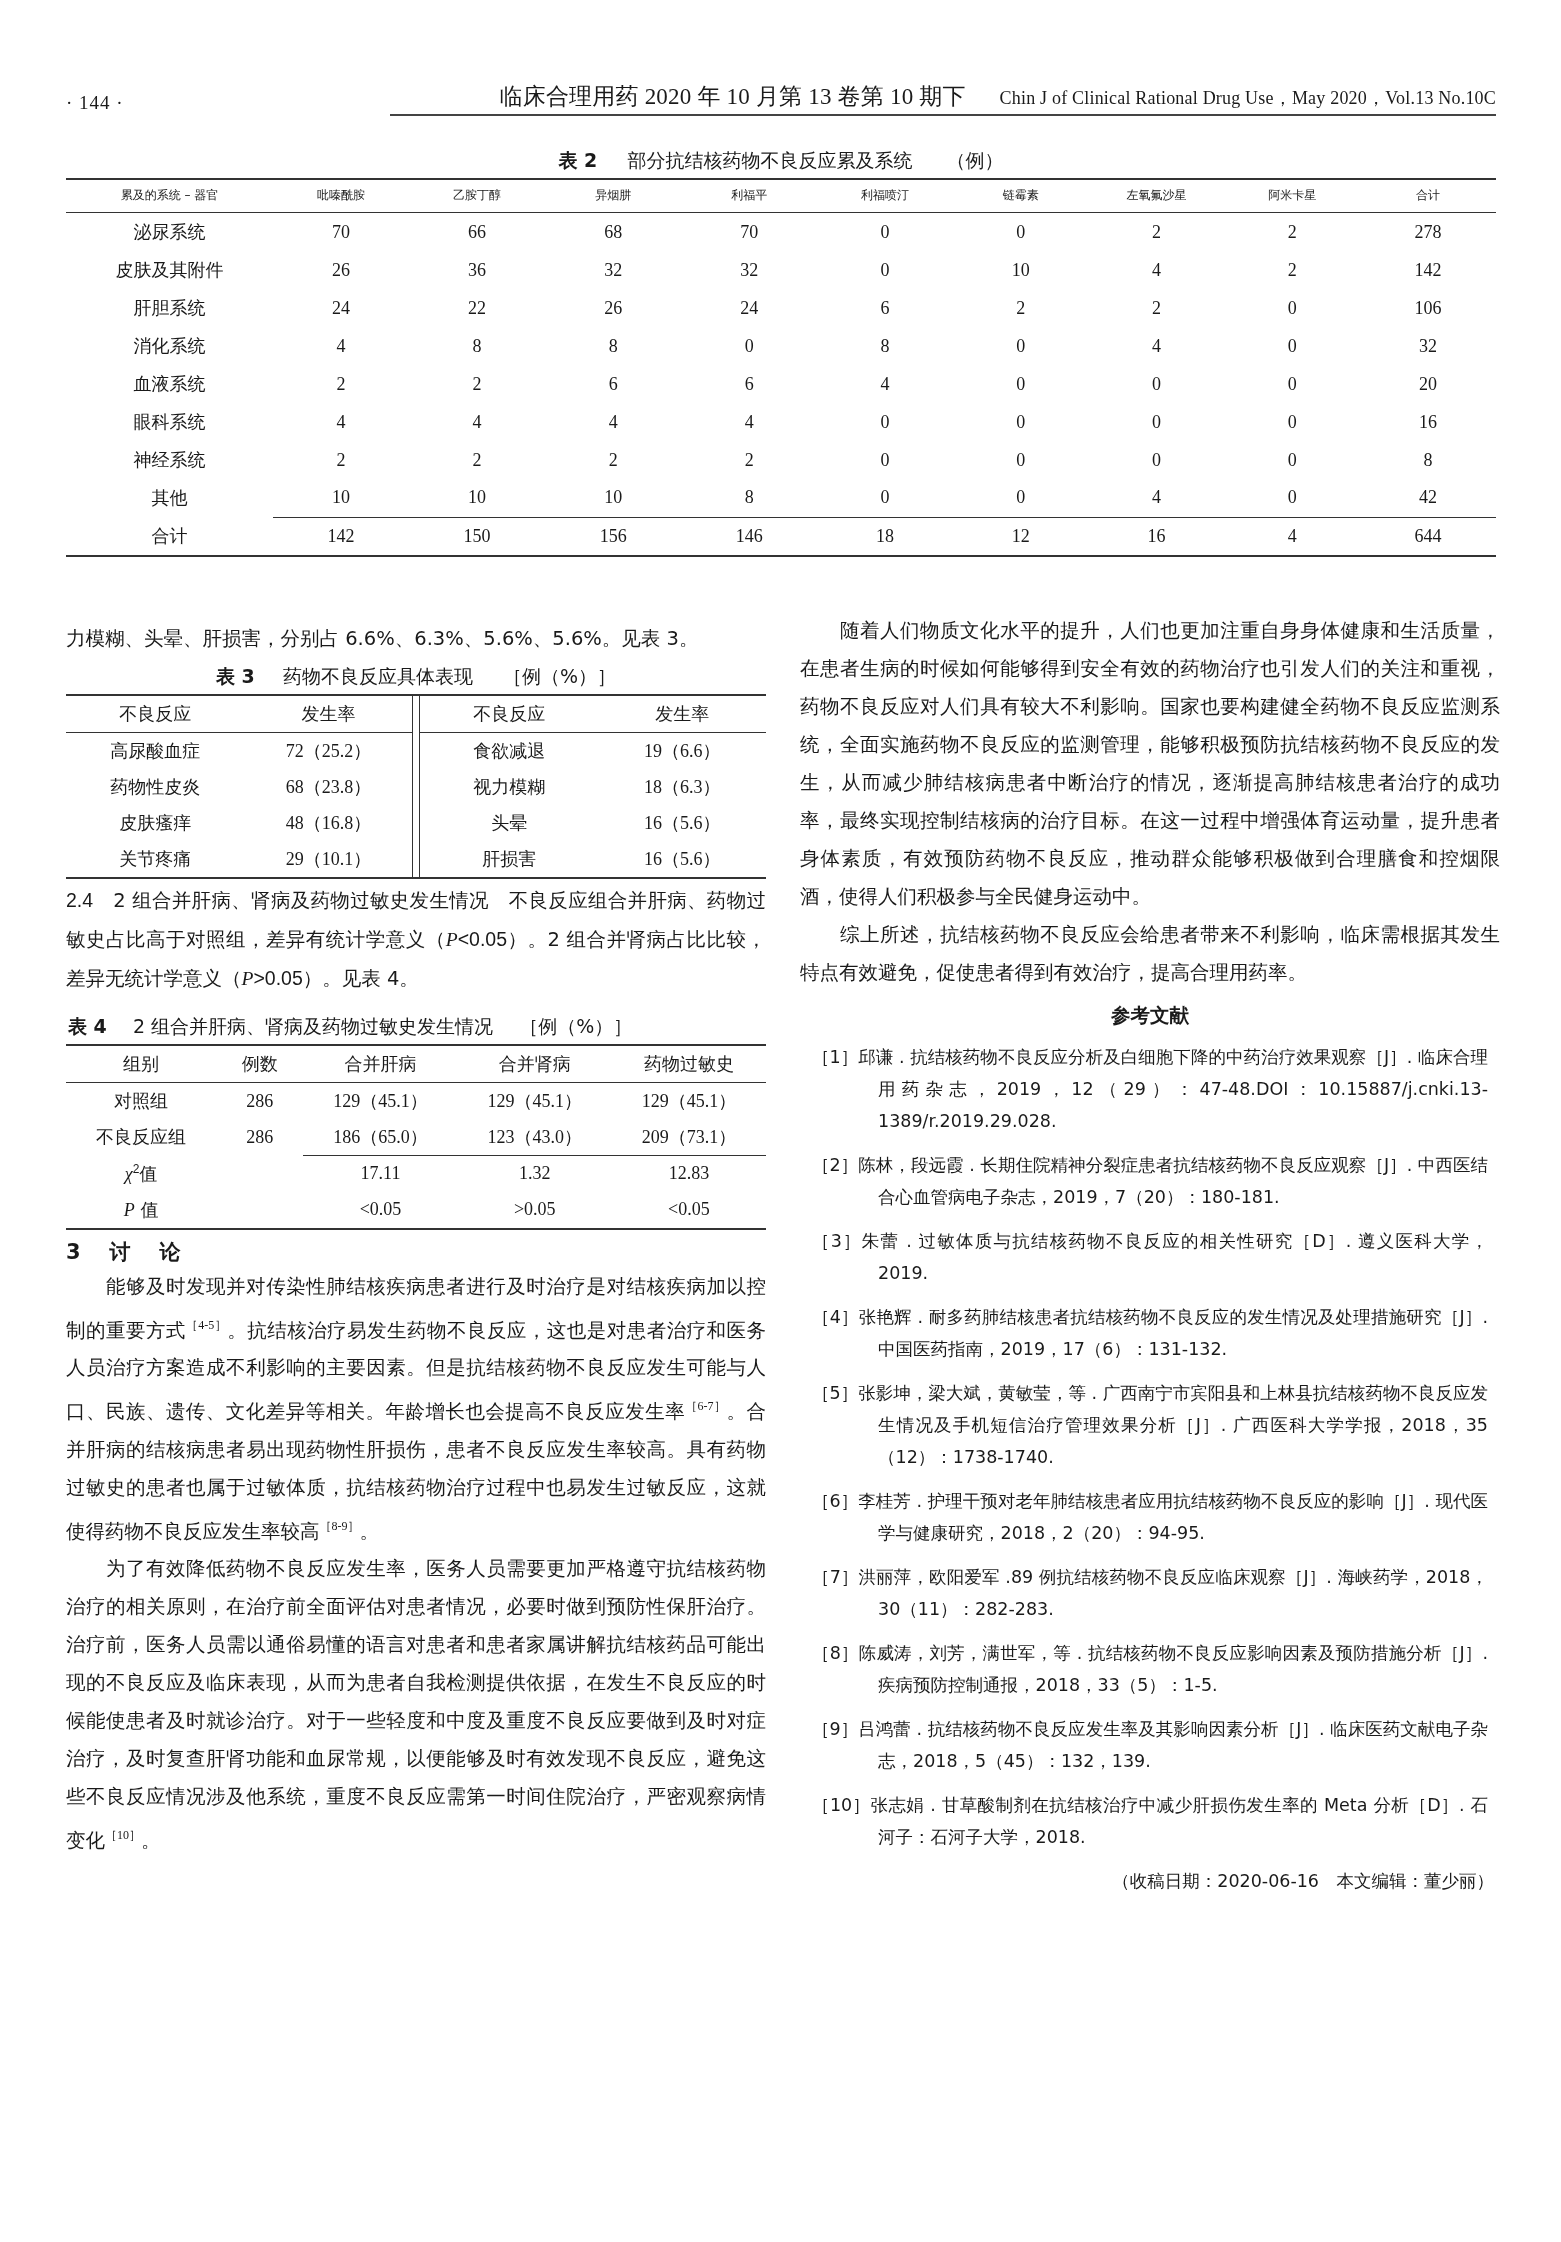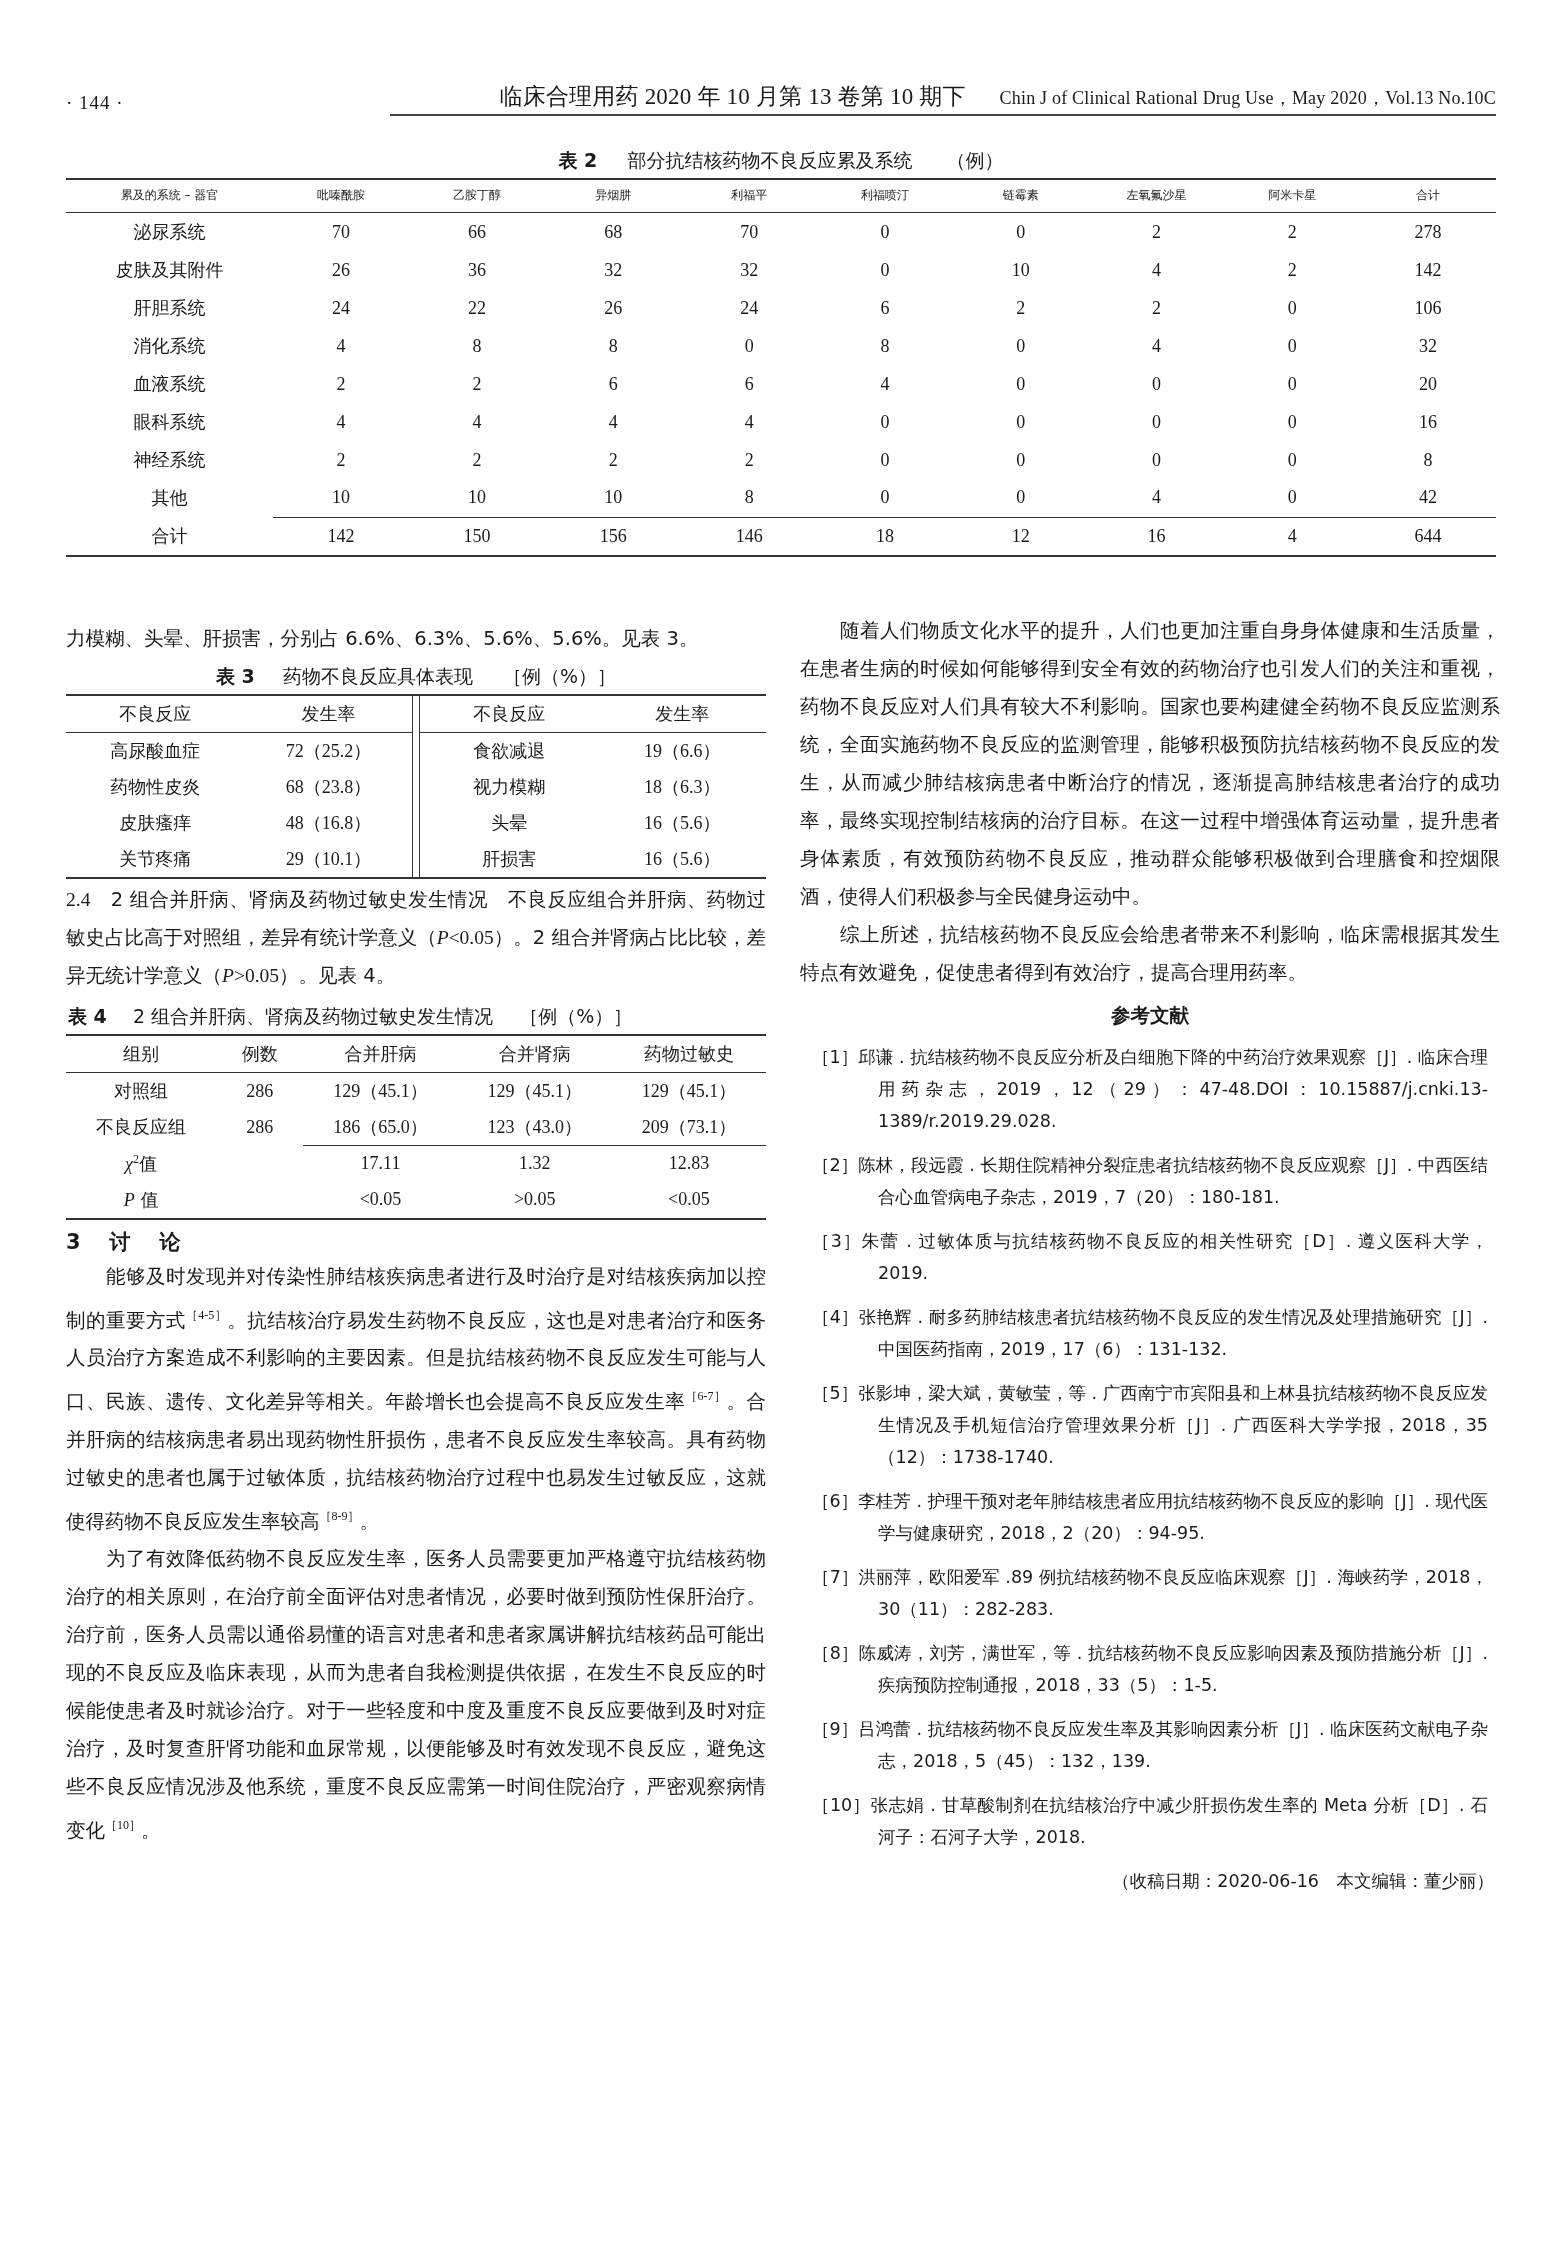--- a/index.html
+++ b/index.html
@@ -122,21 +122,21 @@
     font-size: 19.5px;
     line-height: 38px;
     margin: 0;
     text-align: justify;
     text-justify: inter-ideograph;
     text-indent: 0;
   }
   p.body.indent { text-indent: 40px; }
   .sup { font-size: 12px; vertical-align: super; font-family: "Liberation Serif", serif;}
   .ital { font-style: italic; font-family: "Liberation Serif", serif; }
-  .lat { font-family: Liberation Serif, serif; }
+  .lat { font-family: Liberation Sans, sans-serif; }
 
   h3.section {
     font-family: "DejaVu Sans", sans-serif;
     font-weight: bold;
     font-size: 21px;
     margin: 6px 0 2px 0;
     letter-spacing: 4px;
   }
 
   
@@ -146,21 +146,21 @@
   #table3 .divider {
     border-left: 1.2px solid #333;
     border-right: 1.2px solid #333;
     width: 6px;
     padding: 0;
   }
   #table3 .c-name { width: 180px; }
   #table3 .c-rate { width: 167px; }
 
   
-  #table4-wrap { margin-top: 9px; width: 700px; }
+  #table4-wrap { margin-top: 16px; width: 700px; }
   #table4 { width: 700px; font-size: 18px; }
   #table4 td, #table4 th { padding: 6px 2px; }
   #table4 .c-group { width: 152px; }
   #table4 .c-n { width: 86px; }
   #table4 .c-v { width: 154px; }
 
   
   .refs-title {
     text-align: center;
     font-family: "DejaVu Sans", sans-serif;

